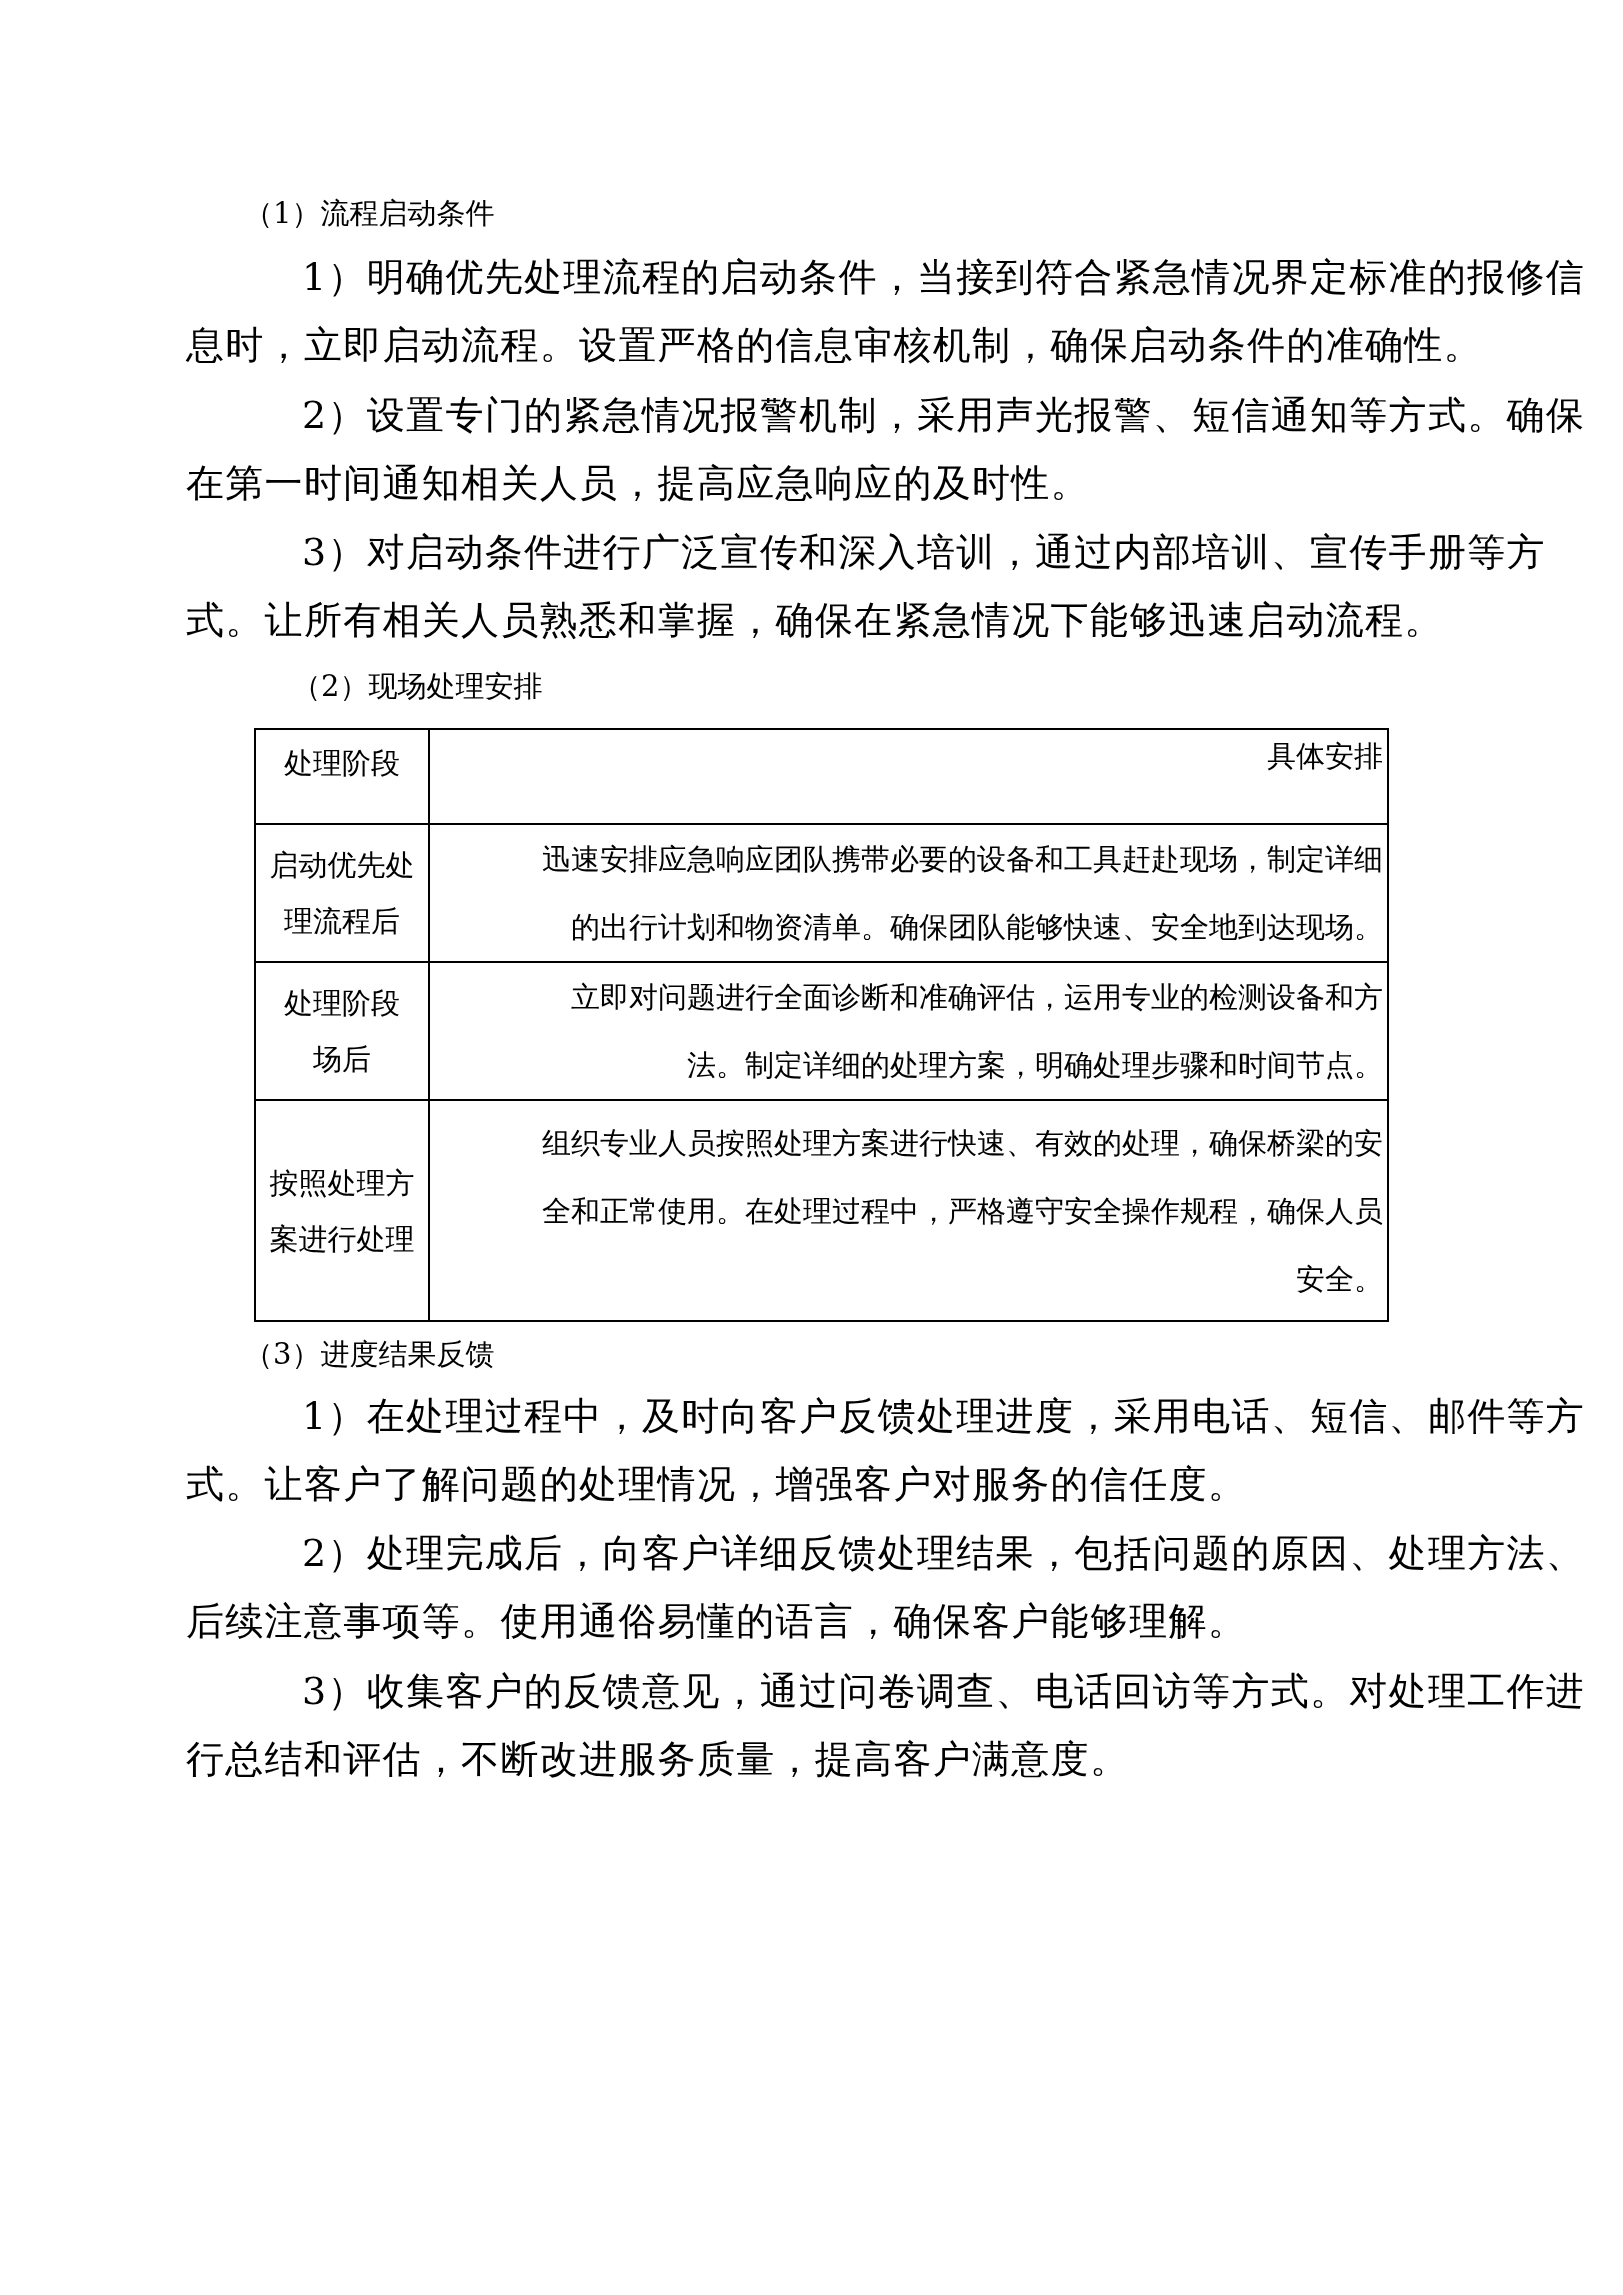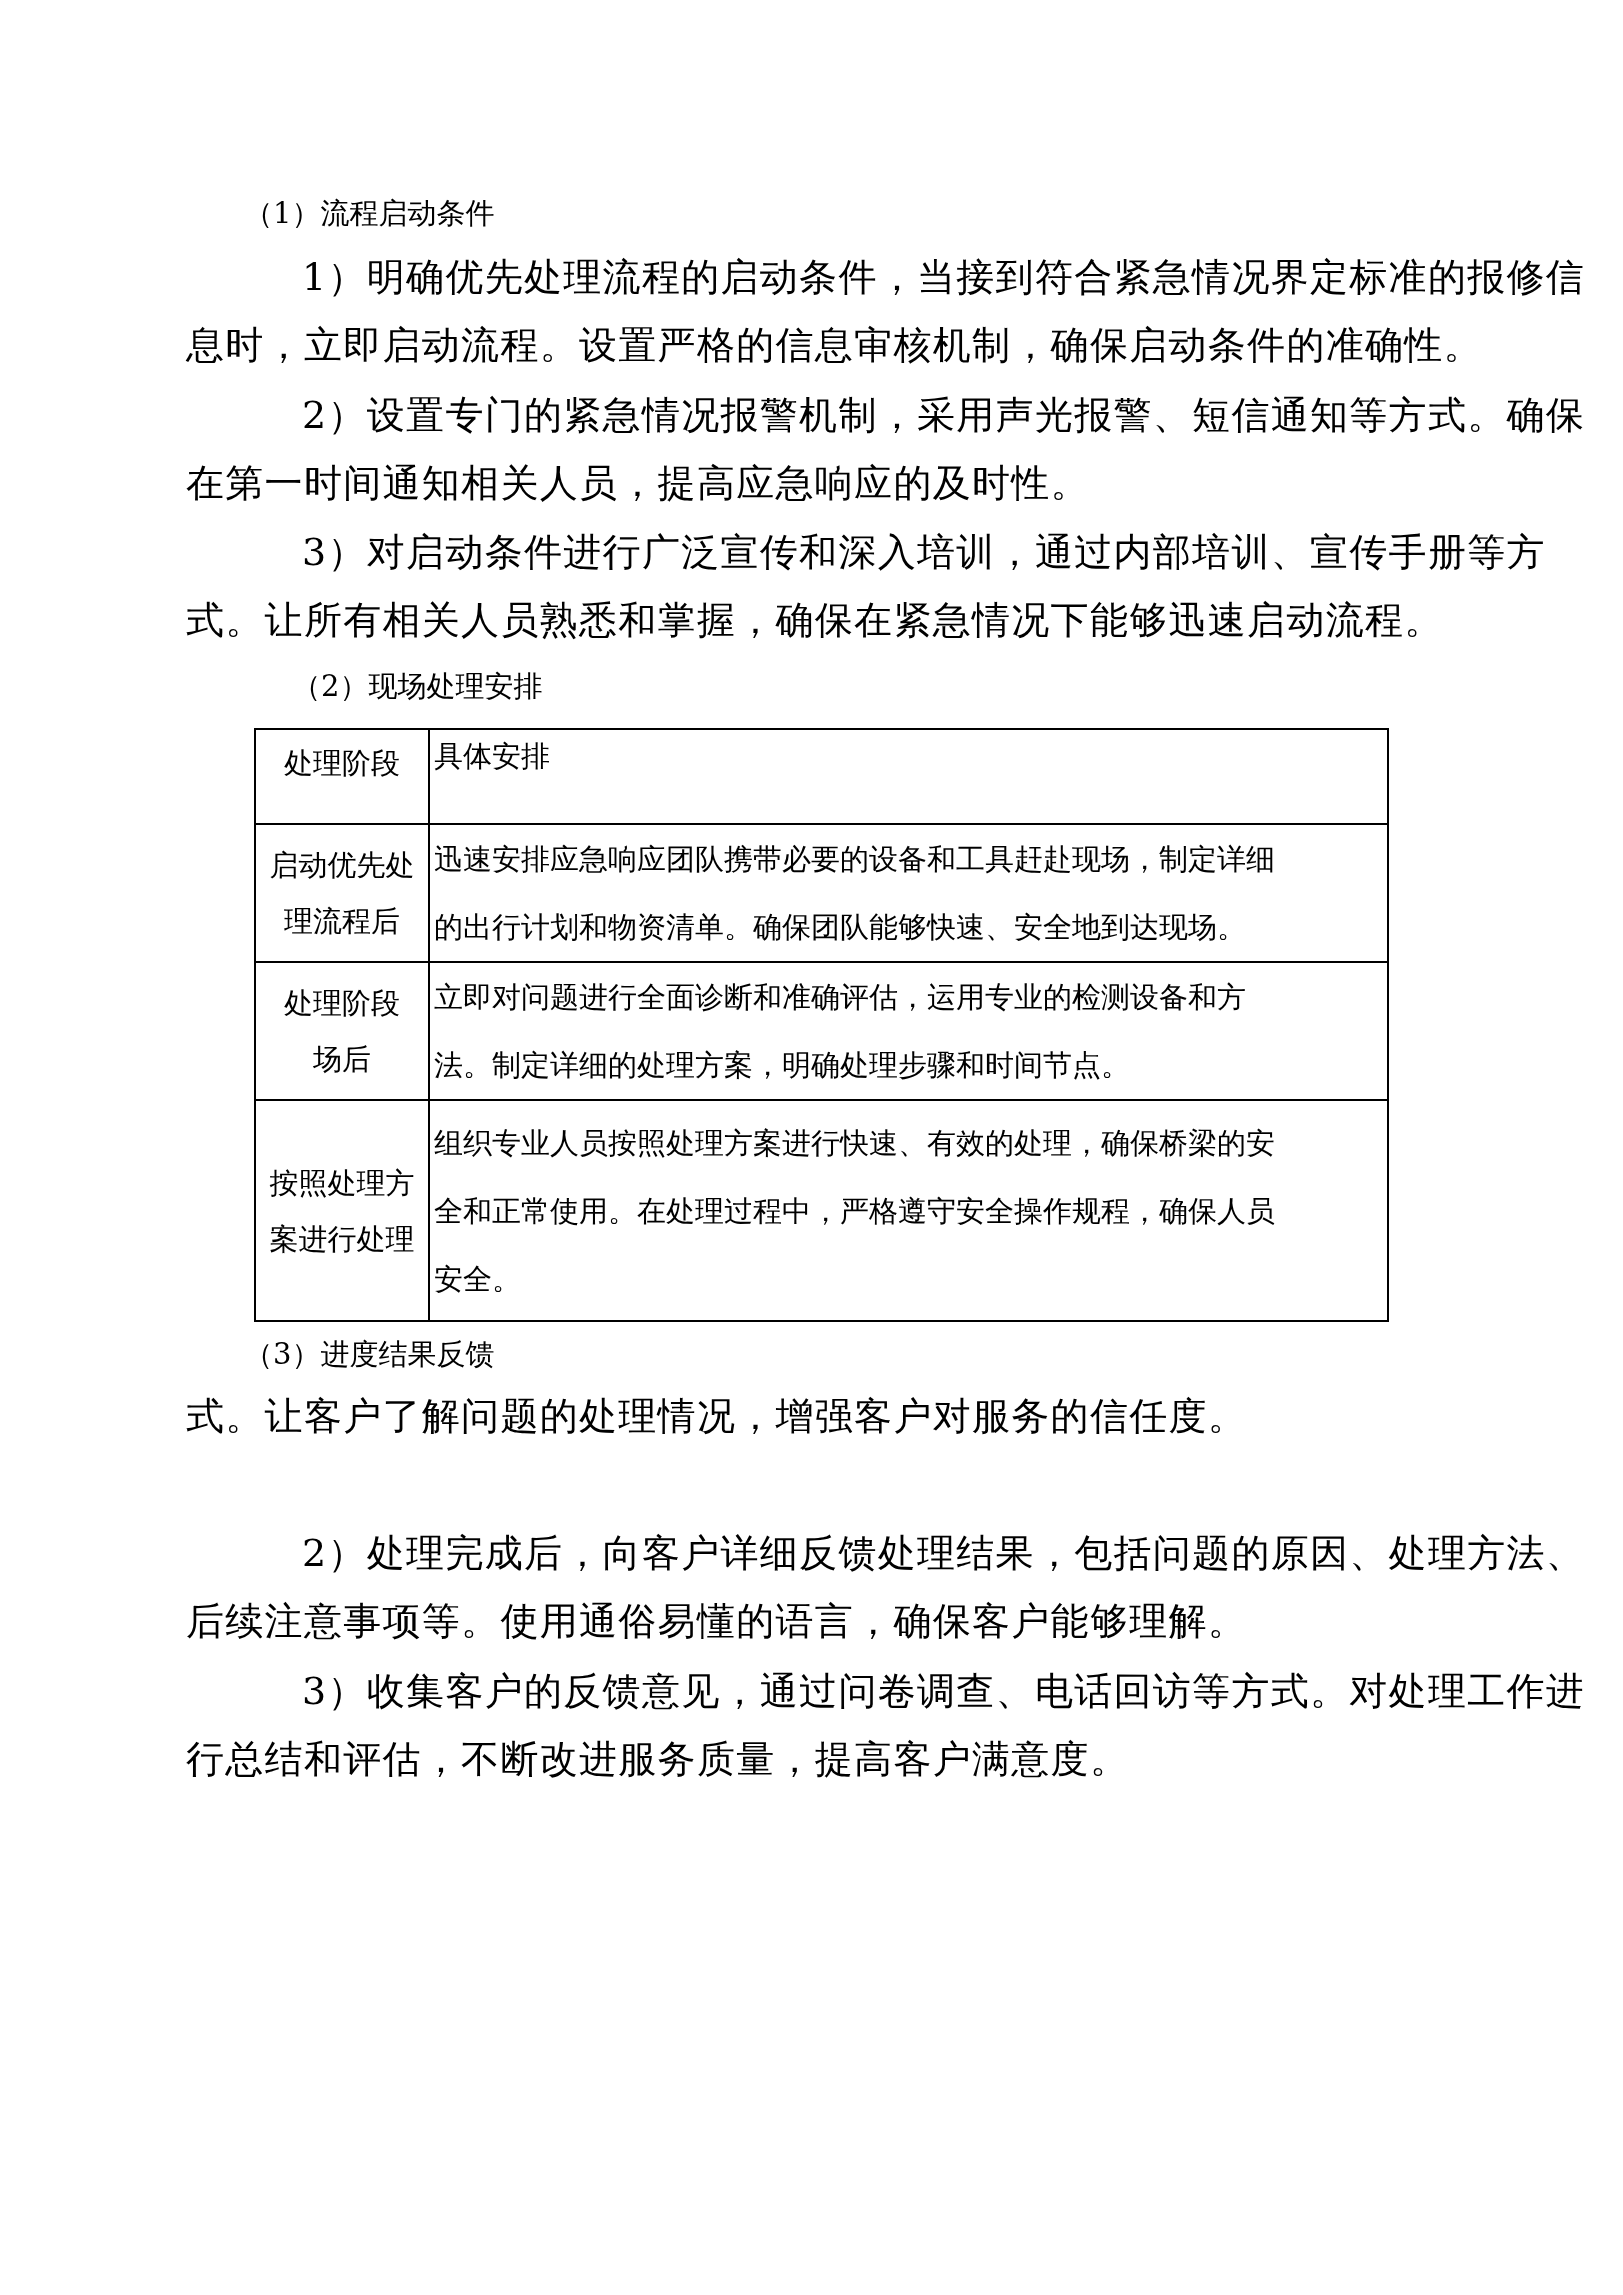--- a/index.html
+++ b/index.html
@@ -58,21 +58,21 @@
       padding: 0;
       vertical-align: middle;
     }
     table.arr th { height: 79px; }
     table.arr .col-stage {
       width: 172px;
       text-align: center;
       line-height: 56px;
     }
     table.arr .col-detail {
-      text-align: left;
+      text-align: right;
       line-height: 68px;
       padding: 0 3.9px;
     }
     table.arr th.col-stage { line-height: 39px; vertical-align: top; padding-top: 14.4px; }
     table.arr th.col-detail { vertical-align: top; padding-top: 6.5px; line-height: 39px;}
     .cell-line { display: block; white-space: nowrap; }
     .row1 { height: 133px; }
     .row2 { height: 137px; }
     .row3 { height: 221px; }
   </style>
@@ -138,20 +138,21 @@
           <span class="cell-line">全和正常使用。在处理过程中，严格遵守安全操作规程，确保人员</span>
           <span class="cell-line">安全。</span>
         </td>
       </tr>
     </tbody>
   </table>
 
   <div class="heading" style="top:1335px;">（3）进度结果反馈</div>
 
   <div class="para" style="top:1382px;">
+    <span class="line">1）在处理过程中，及时向客户反馈处理进度，采用电话、短信、邮件等方</span>
     <span class="line" style="text-indent:-58px;">式。让客户了解问题的处理情况，增强客户对服务的信任度。</span>
   </div>
 
   <div class="para" style="top:1519px;">
     <span class="line">2）处理完成后，向客户详细反馈处理结果，包括问题的原因、处理方法、</span>
     <span class="line" style="text-indent:-58px;">后续注意事项等。使用通俗易懂的语言，确保客户能够理解。</span>
   </div>
 
   <div class="para" style="top:1657px;">
     <span class="line">3）收集客户的反馈意见，通过问卷调查、电话回访等方式。对处理工作进</span>

